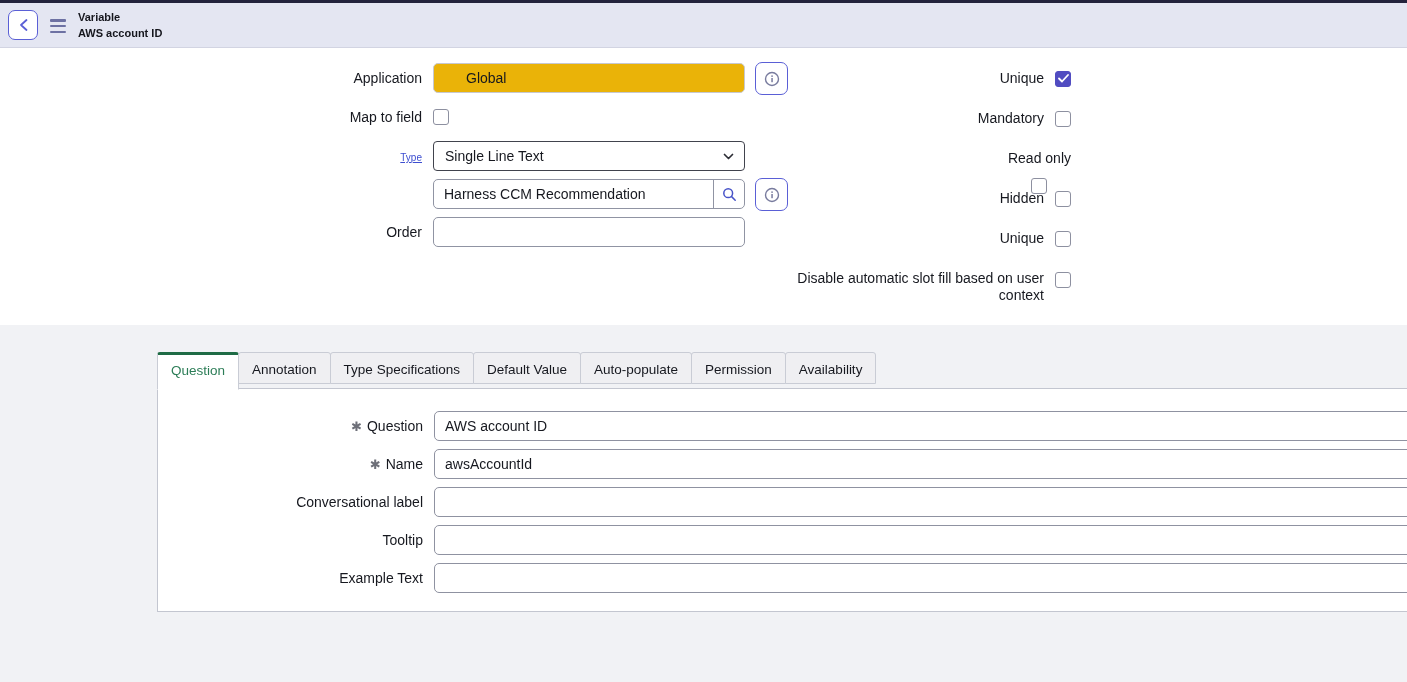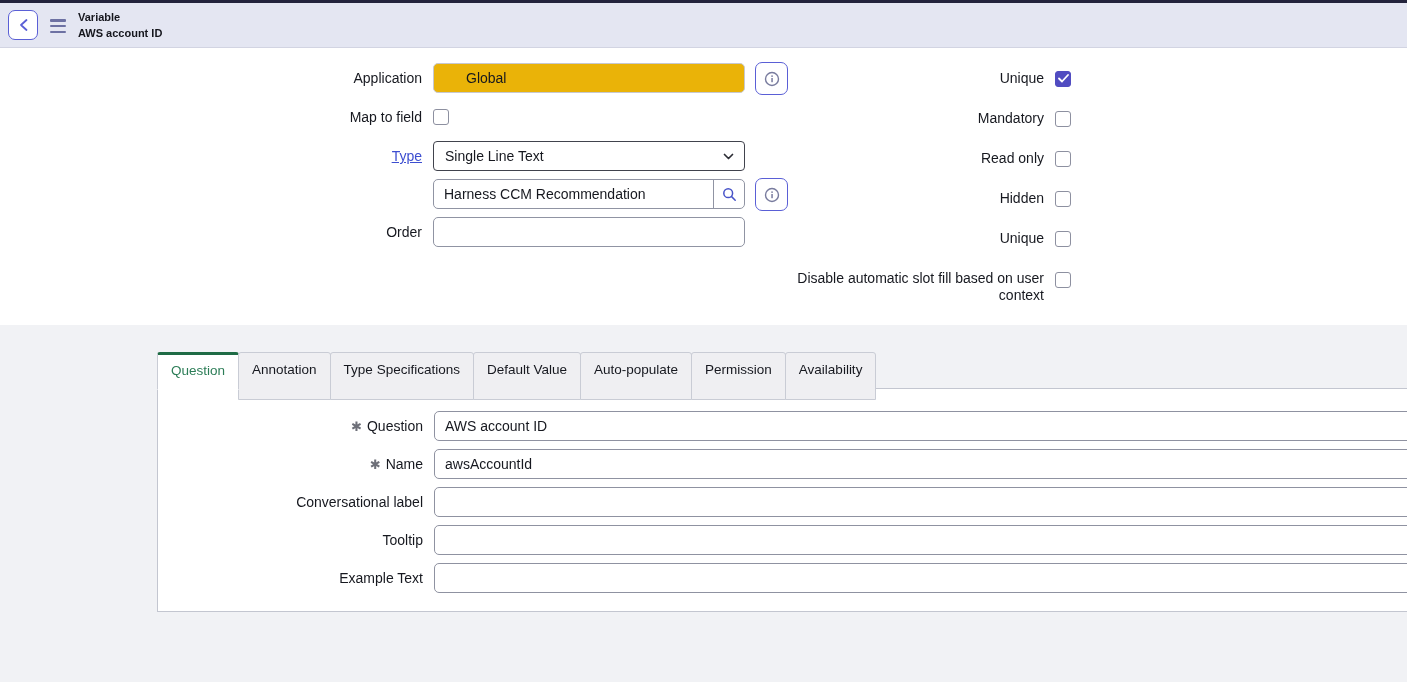--- a/index.html
+++ b/index.html
@@ -30,21 +30,21 @@
   .hdr-title div { font-size:11px; font-weight:bold; color:#15161d; }
 
   
   .form-section { position:absolute; left:0; top:48px; width:1230px; height:277px; background:#ffffff; }
 
   .f-label {
     position:absolute; width:422px; left:0; text-align:right;
     font-size:14px; color:#16181f; line-height:30px;
   }
   .f-label.link a, .f-label .lnk {
-    color:#3d4ed0; text-decoration:underline; cursor:pointer; font-size:14px;
+    color:#3d4ed0; text-decoration:underline; cursor:pointer; font-size:10px;
   }
   .fld { position:absolute; left:433px; height:30px; }
 
   .inp {
     width:312px; height:30px; border:1px solid #9094a3; border-radius:5px;
     background:#fff; font-family:"Liberation Sans",sans-serif; font-size:14px;
     color:#16181f; padding:0 10px; outline:none;
   }
   .inp.readonly { background:#eab308; border-color:#c7c8cf;padding-left:32px; }
 
@@ -83,21 +83,21 @@
   .cb-row .cb-label { font-size:14px; color:#16181f; text-align:right; line-height:17px; }
   .cb-row.multiline { align-items:flex-start; }
   .cb-row.multiline .cb-label { width:262px; }
   .cb-row.multiline .checkbox { margin-top:2px; }
 
   
   .lower { position:absolute; left:0; top:325px; width:1407px; height:357px; background:#f1f2f5; }
 
   .tabstrip { position:absolute; left:157px; top:27px; display:flex; z-index:3; }
   .tab {
-    height:48px; padding:0 13px; background:#efeff2;
+    height:32px; padding:0 13px; background:#efeff2;
     border:1px solid #c9ccd5; margin-left:-1px;
     border-radius:3px 3px 0 0;
     font-size:13.5px; color:#16181f; line-height:34px; cursor:pointer; white-space:nowrap;
   }
   .tab:first-child { margin-left:0; }
   .tab.active {
     background:#ffffff; color:#2c7d57; border-top:3px solid #1e6b45;
     border-bottom:1px solid #ffffff; height:38px; line-height:32px; position:relative; z-index:4;
   }
 
@@ -218,21 +218,21 @@
           </svg>
       </span>
     </div>
   </div>
   <div class="cb-row" style="top:62px;">
     <span class="cb-label">Mandatory</span>
     <div class="checkbox">
       
     </div>
   </div>
-  <div class="cb-row" style="top:102px;">
+  <div class="cb-row" style="top:102px;flex-direction:column;">
     <span class="cb-label">Read only</span>
     <div class="checkbox">
       
     </div>
   </div>
   <div class="cb-row" style="top:142px;">
     <span class="cb-label">Hidden</span>
     <div class="checkbox">
       
     </div>

